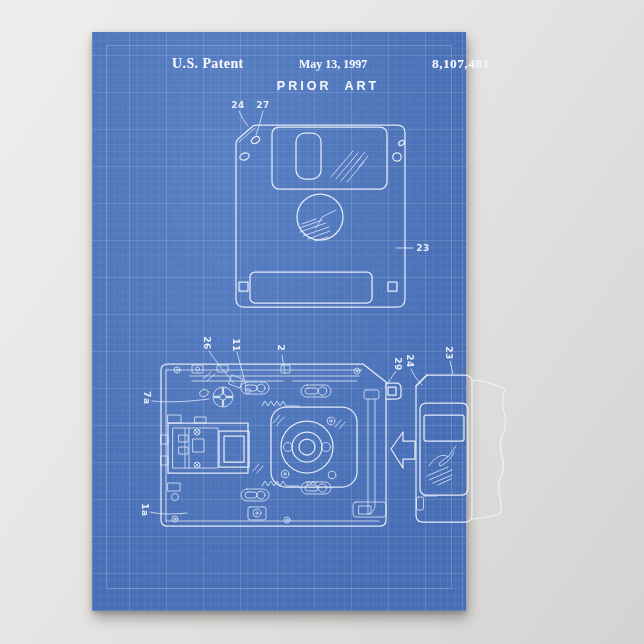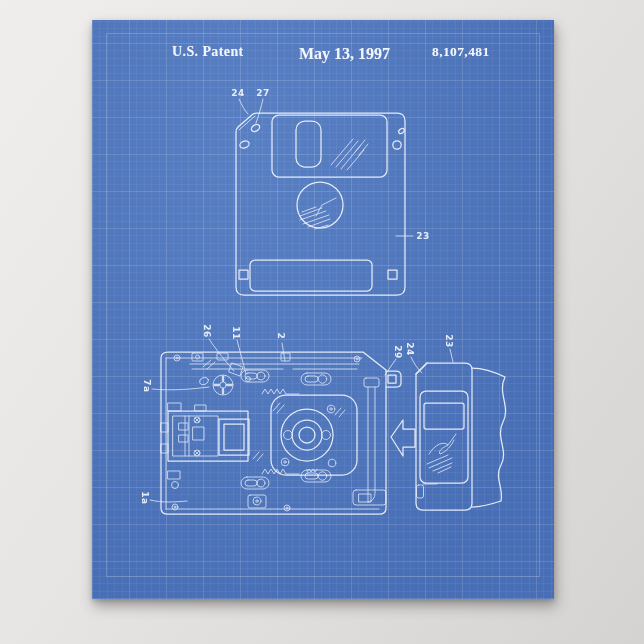--- a/index.html
+++ b/index.html
@@ -2,40 +2,40 @@
 <html><head>
 <meta charset="utf-8">
 <style>
   html,body{margin:0;padding:0;}
   body{
     width:644px;height:644px;position:relative;overflow:hidden;
     background:linear-gradient(125deg,#efeeec 0%,#e7e6e4 40%,#d4d3d1 100%);
     font-family:"Liberation Sans",sans-serif;
   }
   .poster{
-    position:absolute;left:92px;top:20px;width:462px;height:579px;
+    position:absolute;left:92px;top:32px;width:374px;height:579px;
     background-color:#4d76bf;
     background-image:
       radial-gradient(ellipse at 35% 22%,rgba(255,255,255,0.07),rgba(8,18,58,0.07) 78%),
       repeating-linear-gradient(0deg,rgba(255,255,255,0.10) 0 1px,transparent 1px 37px),
       repeating-linear-gradient(90deg,rgba(255,255,255,0.10) 0 1px,transparent 1px 37px),
       repeating-linear-gradient(0deg,rgba(255,255,255,0.05) 0 1px,transparent 1px 7.4px),
       repeating-linear-gradient(90deg,rgba(255,255,255,0.05) 0 1px,transparent 1px 7.4px);
     box-shadow:2px 7px 12px rgba(70,68,66,0.45),0 2px 4px rgba(70,68,66,0.25);
   }
   .margin-frame{
     position:absolute;left:14px;right:14px;top:13px;bottom:22px;
     border:1px solid rgba(255,255,255,0.20);
   }
   .hdr{
     position:absolute;color:#f2f5fb;font-family:"Liberation Serif",serif;font-weight:bold;
     white-space:nowrap;text-shadow:0 0 1px rgba(220,232,250,0.35);
   }
   .pub{left:80px;top:24px;font-size:14px;letter-spacing:0.4px;}
-  .date{left:207px;top:25px;font-size:16px;}
+  .date{left:207px;top:25px;font-size:12px;}
   .num{left:340px;top:24px;font-size:13.5px;letter-spacing:0.4px;}
   .title{
     position:absolute;left:10px;width:452px;top:47px;text-align:center;
     color:#f2f5fb;font-weight:bold;font-size:12.5px;letter-spacing:3px;word-spacing:7px;
     text-shadow:0 0 1px rgba(220,232,250,0.35);
   }
   svg.fig{position:absolute;overflow:visible;}
   #fig1{left:120px;top:66px;}
   #fig2{left:43px;top:303px;}
   .ln{fill:none;stroke:#edf2fa;stroke-width:1.25;stroke-linecap:round;stroke-linejoin:round;opacity:0.94;}
@@ -48,20 +48,21 @@
 </style>
 </head>
 <body>
 
 <div class="poster">
   <div class="margin-frame"></div>
 
   <div class="hdr pub">U.S. Patent</div>
   <div class="hdr date">May 13, 1997</div>
   <div class="hdr num">8,107,481</div>
+  <div class="title">PRIOR ART</div>
 
   <svg id="fig1" class="fig" width="240" height="215" viewBox="0 0 240 215">
     <g class="ln">
       <path d="M 45,27 H 185 Q 193,27 193,35 V 201 Q 193,209 185,209 H 32 Q 24,209 24,201 V 46 Q 24,43 26,41 L 41,28 Q 43,27 45,27 Z"></path>
       <rect x="60" y="29" width="115" height="62" rx="7"></rect>
       <rect x="84" y="35" width="25" height="46" rx="9"></rect>
       <circle cx="108" cy="119" r="23"></circle>
       <rect x="38" y="174" width="122" height="31" rx="5"></rect>
       <rect x="27" y="184" width="9" height="9"></rect>
       <rect x="176" y="184" width="9" height="9"></rect>

